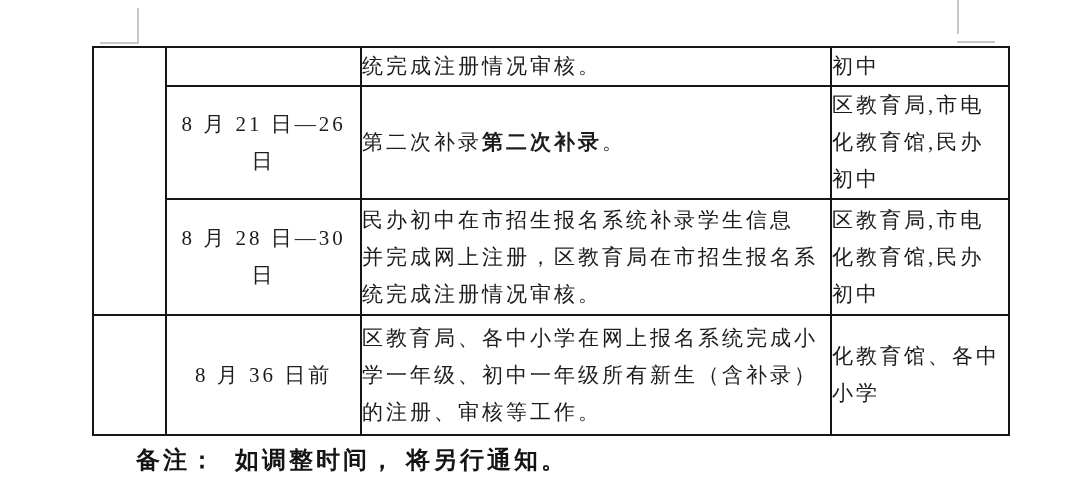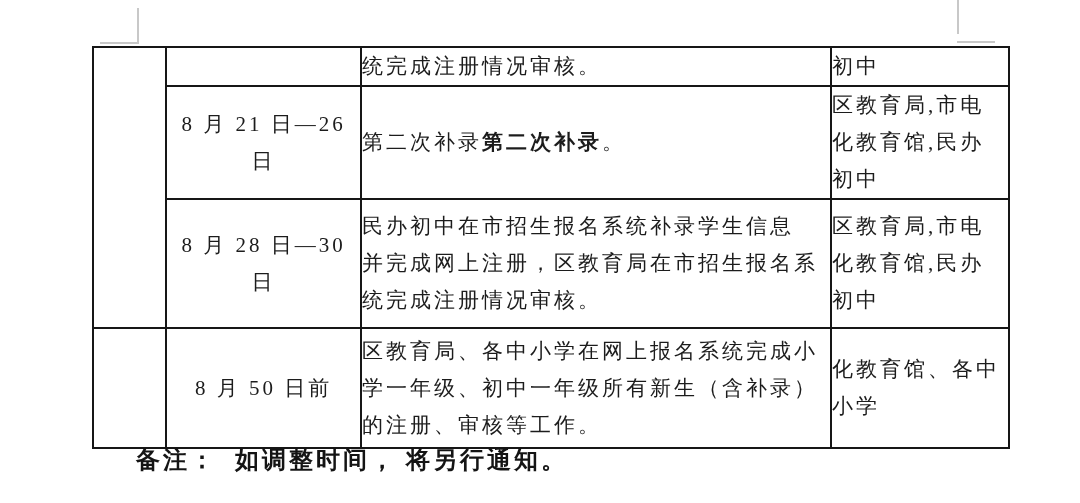--- a/index.html
+++ b/index.html
@@ -95,32 +95,32 @@
         <td class="c-desc">统完成注册情况审核。</td>
         <td class="c-resp">初中</td>
       </tr>
       <tr style="height:111px;margin-left:28px;">
         <td class="c-date">8 月 21 日—26 日</td>
         <td class="c-desc"><span>第二次补录</span><span class="bold-seg">第二次补录</span><span>。</span></td>
         <td class="c-resp">区教育局,市电
 化教育馆,民办
 初中</td>
       </tr>
-      <tr style="height:129px;">
+      <tr style="height:116px;">
         <td class="c-date">8 月 28 日—30 日</td>
         <td class="c-desc">民办初中在市招生报名系统补录学生信息
 并完成网上注册，区教育局在市招生报名系
 统完成注册情况审核。</td>
         <td class="c-resp">区教育局,市电
 化教育馆,民办
 初中</td>
       </tr>
       <tr style="height:120px;">
         <td class="c-left"></td>
-        <td class="c-date">8 月 50 日前</td>
+        <td class="c-date">8 月 36 日前</td>
         <td class="c-desc">区教育局、各中小学在网上报名系统完成小
 学一年级、初中一年级所有新生（含补录）
 的注册、审核等工作。</td>
         <td class="c-resp">化教育馆、各中
 小学</td>
       </tr>
     </tbody>
   </table>
 
   <div class="note">备注：  如调整时间， 将另行通知。</div>

